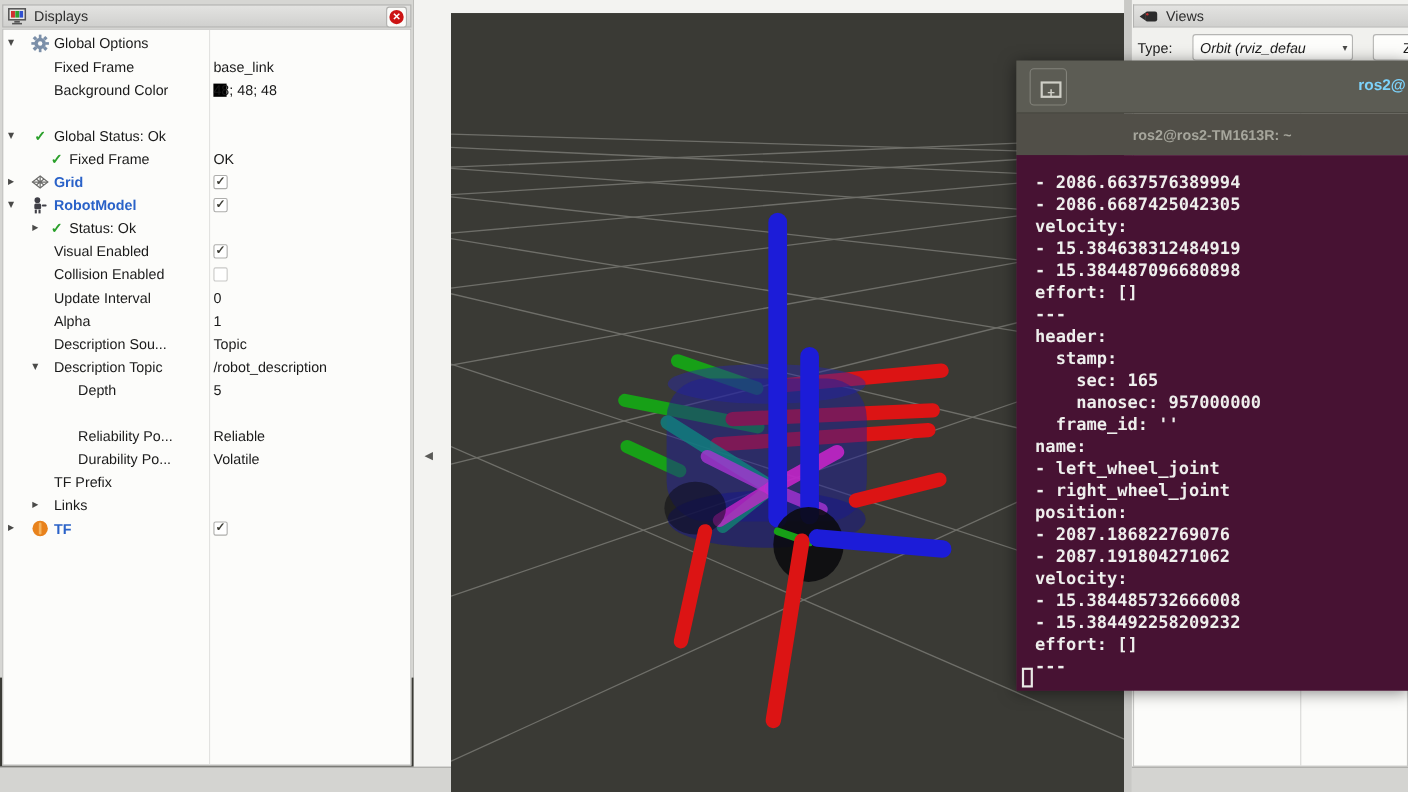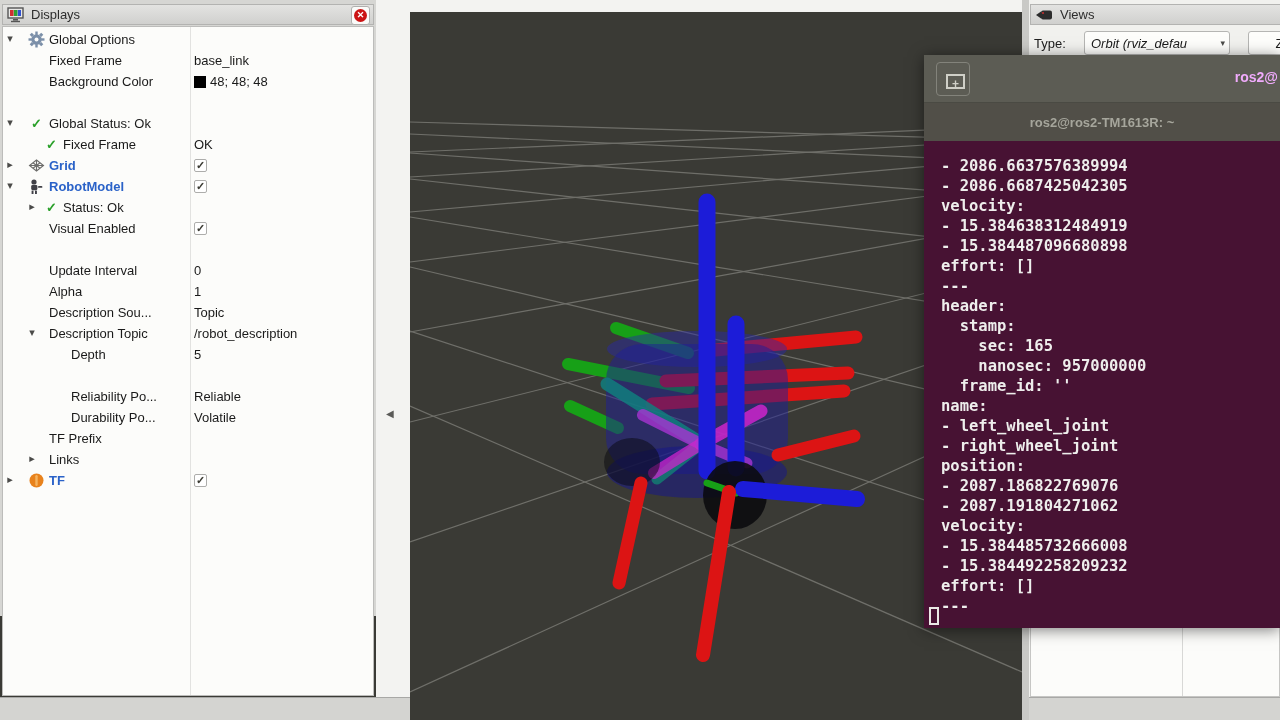--- a/index.html
+++ b/index.html
@@ -27,21 +27,21 @@
   .arr.a0{left:2px;} .arr.a1{left:24px;}
   .icon16{position:absolute;top:2px;width:17px;height:17px;}
   .ic0{left:25px;} .icStat{left:40px;}
   .check-glyph{color:#2aa02a;font-weight:bold;font-size:13px;}
   .disp-name{color:#2a62c8;font-weight:bold;}
   .cbox{position:absolute;left:191px;top:4px;width:13px;height:13px;background:#fff;
       border:1px solid #adadab;border-radius:2px;box-sizing:border-box;font-size:11px;line-height:11px;
       text-align:center;color:#3c3c34;font-weight:bold;}
   .cbox.un{border:1px solid #c8c8c6;}
   .swatch{position:absolute;left:191px;top:5px;width:12px;height:12px;background:#000;}
-  .swval{left:208px;padding-left:16px;}
+  .swval{left:208px;}
   #displays-bottom{position:absolute;left:0;top:697px;width:410px;height:23px;background:#d4d4d1;
       border-top:1px solid #a8a8a6;z-index:3;}
   
   #splitter{position:absolute;left:376px;top:0;width:34px;height:720px;background:#f3f3f1;}
   #splitter .hx{position:absolute;left:10px;top:408px;font-size:10px;color:#5a5a58;}
   #top-strip{position:absolute;left:410px;top:0;width:612px;height:12px;background:#f3f3f1;}
   
   #viewport{position:absolute;left:410px;top:12px;width:612px;height:708px;background:#3a3a35;}
   
   #views-panel{position:absolute;left:1022px;top:0;width:258px;height:720px;background:#f1f1ee;}
@@ -65,21 +65,21 @@
       border-top:1px solid #a8a8a6;}
   
   #terminal{position:absolute;left:924px;top:55px;width:356px;height:573px;z-index:10;
       box-shadow:0 2px 14px rgba(0,0,0,.5);}
   #term-header{position:absolute;left:0;top:0;width:100%;height:48px;background:#5c5c54;
       border-bottom:1px solid #4a4a43;box-sizing:border-box;}
   #newtab-btn{position:absolute;left:12px;top:7px;width:34px;height:34px;border:1px solid #83837b;
       border-radius:4px;box-sizing:border-box;}
   #newtab-btn .win{position:absolute;left:9px;top:11px;width:15px;height:11px;border:2px solid #cfcfc7;}
   #newtab-btn .plus{position:absolute;left:4px;top:1px;color:#cfcfc7;font-size:12px;font-weight:bold;}
-  #term-title{position:absolute;right:2px;top:14px;color:#f0abfc;font-weight:bold;font-size:14px;white-space:nowrap;}
+  #term-title{position:absolute;right:2px;top:14px;color:#7dd3fc;font-weight:bold;font-size:14px;white-space:nowrap;}
   #term-tabbar{position:absolute;left:0;top:48px;width:100%;height:38px;background:#514f48;
       display:flex;align-items:center;justify-content:center;}
   #term-tab-label{color:#a6a69c;font-weight:bold;font-size:13px;}
   #term-body{position:absolute;left:0;top:86px;width:100%;height:487px;background:#471233;overflow:hidden;}
   #term-body pre{margin:12px;padding:3px 0 0 5px;font-family:"DejaVu Sans Mono",monospace;
       font-size:15.5px;line-height:20px;font-weight:bold;color:#eeeeec;}
   #term-cursor{position:absolute;left:5px;top:466px;width:10px;height:18px;border:2px solid #e9e9e5;
       box-sizing:border-box;}
 </style>
 </head>
@@ -178,20 +178,24 @@
         <span class="arr a1">▸</span>
         <span class="icon16 icStat check-glyph" style="top:3px;text-align:center">✓</span>
         <span class="lbl l1b">Status: Ok</span>
       </div>
 
       <div class="row" style="top:191px">
         <span class="lbl l1">Visual Enabled</span>
         <span class="cbox">✓</span>
       </div>
 
+      <div class="row" style="top:212px">
+        <span class="lbl l1">Collision Enabled</span>
+        <span class="cbox un"></span>
+      </div>
 
       <div class="row" style="top:233px">
         <span class="lbl l1">Update Interval</span>
         <span class="val">0</span>
       </div>
 
       <div class="row" style="top:254px">
         <span class="lbl l1">Alpha</span>
         <span class="val">1</span>
       </div>

